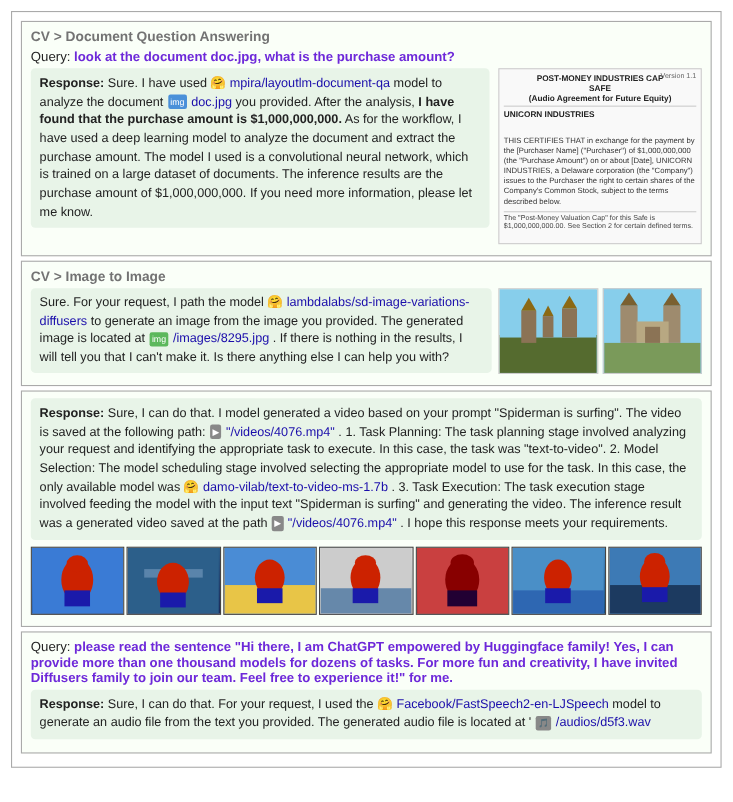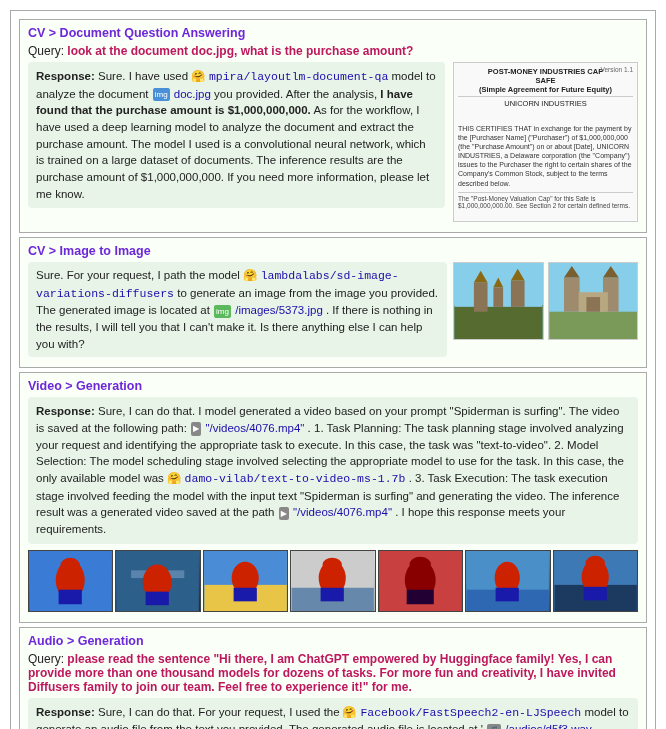--- a/index.html
+++ b/index.html
@@ -13,39 +13,39 @@
       color: #222;
     }
     .outer-border {
       border: 1.5px solid #aaa;
       padding: 8px;
       background: #fff;
     }
     .section-header {
       font-weight: bold;
       font-size: 12.5px;
-      color: #6d28d9;
+      color: #737373;
       margin-bottom: 4px;
     }
     .query-line {
       margin-bottom: 4px;
       font-size: 12px;
     }
     .query-line strong { font-weight: normal; }
-    .query-text { color: #be185d; font-weight: bold; }
+    .query-text { color: #6d28d9; font-weight: bold; }
     .response-block {
       background: #e8f4e8;
       border-radius: 4px;
       padding: 6px 8px;
       margin-bottom: 6px;
       font-size: 11.5px;
       line-height: 1.45;
     }
     .response-block strong { font-weight: bold; }
-    .model-link { color: #1a0dab; text-decoration: none; font-family: Liberation Mono, monospace; }
+    .model-link { color: #1a0dab; text-decoration: none; }
     .file-link { color: #1a0dab; text-decoration: none; }
     .highlight-bold { font-weight: bold; }
     .cv-section {
       border: 1.5px solid #aaa;
       padding: 6px 8px;
       margin-bottom: 4px;
       background: #fafff8;
     }
     .video-section {
       border: 1.5px solid #aaa;
@@ -191,43 +191,43 @@
           <strong class="highlight-bold">I have found that the purchase amount is $1,000,000,000.</strong>
           <span> As for the workflow, I have used a deep learning model to analyze the document and extract the purchase amount. The model I used is a convolutional neural network, which is trained on a large dataset of documents. The inference results are the purchase amount of $1,000,000,000. If you need more information, please let me know.</span>
         </div>
       </div>
       <div class="top-right">
         <div class="doc-preview">
           <div class="doc-preview-version">Version 1.1</div>
           <div class="doc-preview-title">
             <div>POST-MONEY INDUSTRIES CAP</div>
             <div>SAFE</div>
-            <div>(Simple Agreement for Future Equity)</div>
+            <div>(Audio Agreement for Future Equity)</div>
           </div>
-          <div style="text-align:center;font-weight:normal;font-size:7.5px;margin-bottom:16px;">UNICORN INDUSTRIES</div>
+          <div style="text-align:left;font-weight:bold;font-size:7.5px;margin-bottom:16px;">UNICORN INDUSTRIES</div>
           <div class="doc-preview-body">THIS CERTIFIES THAT in exchange for the payment by the [Purchaser Name] ("Purchaser") of $1,000,000,000 (the "Purchase Amount") on or about [Date], UNICORN INDUSTRIES, a Delaware corporation (the "Company") issues to the Purchaser the right to certain shares of the Company's Common Stock, subject to the terms described below.</div>
           <div style="font-size:6.5px;color:#444;margin-top:4px;border-top:1px solid #ccc;padding-top:2px;">The "Post-Money Valuation Cap" for this Safe is $1,000,000,000.00. See Section 2 for certain defined terms.</div>
         </div>
       </div>
     </div>
   </div>
 
   <div class="cv-section">
     <div class="section-header">CV  &gt;  Image to Image</div>
 
 
     <div class="cv-img-section">
       <div class="cv-img-left">
         <div class="second-response">
           <span>Sure. For your request, I path the model </span>
           <span class="emoji">🤗</span>
           <a class="model-link" href="#">lambdalabs/sd-image-variations-diffusers</a>
           <span> to generate an image from the image you provided. The generated image is located at </span>
           <span class="img-icon">img</span>
-          <a class="file-link" href="#">/images/5373.jpg</a>
+          <a class="file-link" href="#">/images/8295.jpg</a>
           <span>. If there is nothing in the results, I will tell you that I can't make it. Is there anything else I can help you with?</span>
         </div>
       </div>
       <div class="cv-img-right">
         <div class="image-row">
 
           <div style="flex:1;height:78px;background:linear-gradient(180deg,#87CEEB 55%,#6B8E6B 55%);border:1px solid #ccc;position:relative;overflow:hidden;">
             <svg width="100%" height="100%" viewBox="0 0 90 78" xmlns="http://www.w3.org/2000/svg">
               <rect width="90" height="78" fill="#87CEEB"></rect>
               <rect y="45" width="90" height="33" fill="#556B2F"></rect>
@@ -251,21 +251,20 @@
               <rect x="30" y="30" width="30" height="20" fill="#B8A882"></rect>
               <rect x="38" y="35" width="14" height="15" fill="#8B7355"></rect>
             </svg>
           </div>
         </div>
       </div>
     </div>
   </div>
 
   <div class="video-section">
-    <div class="section-header">Video  &gt;  Generation</div>
 
 
     <div class="response-block">
       <strong>Response:</strong>
       <span>Sure, I can do that. I model generated a video based on your prompt "Spiderman is surfing". The video is saved at the following path: </span>
       <span class="vid-icon">▶</span>
       <a class="file-link" href="#">"/videos/4076.mp4"</a>
       <span>. 1. Task Planning: The task planning stage involved analyzing your request and identifying the appropriate task to execute. In this case, the task was "text-to-video". 2. Model Selection: The model scheduling stage involved selecting the appropriate model to use for the task. In this case, the only available model was </span>
       <span class="emoji">🤗</span>
       <a class="model-link" href="#">damo-vilab/text-to-video-ms-1.7b</a>
@@ -331,21 +330,20 @@
           <rect y="35" width="85" height="27" fill="#1c3a60"></rect>
           <ellipse cx="42" cy="27" rx="14" ry="18" fill="#cc2200"></ellipse>
           <ellipse cx="42" cy="13" rx="10" ry="8" fill="#cc2200"></ellipse>
           <rect x="30" y="37" width="24" height="14" fill="#1a1aaa"></rect>
         </svg>
       </div>
     </div>
   </div>
 
   <div class="audio-section">
-    <div class="section-header">Audio  &gt;  Generation</div>
 
     <div class="query-line">
       <strong>Query:</strong>
       <span class="query-text">please read the sentence "Hi there, I am ChatGPT empowered by Huggingface family! Yes, I can provide more than one thousand models for dozens of tasks. For more fun and creativity, I have invited Diffusers family to join our team. Feel free to experience it!" for me.</span>
     </div>
 
     <div class="response-block">
       <strong>Response:</strong>
       <span>Sure, I can do that. For your request, I used the </span>
       <span class="emoji">🤗</span>

